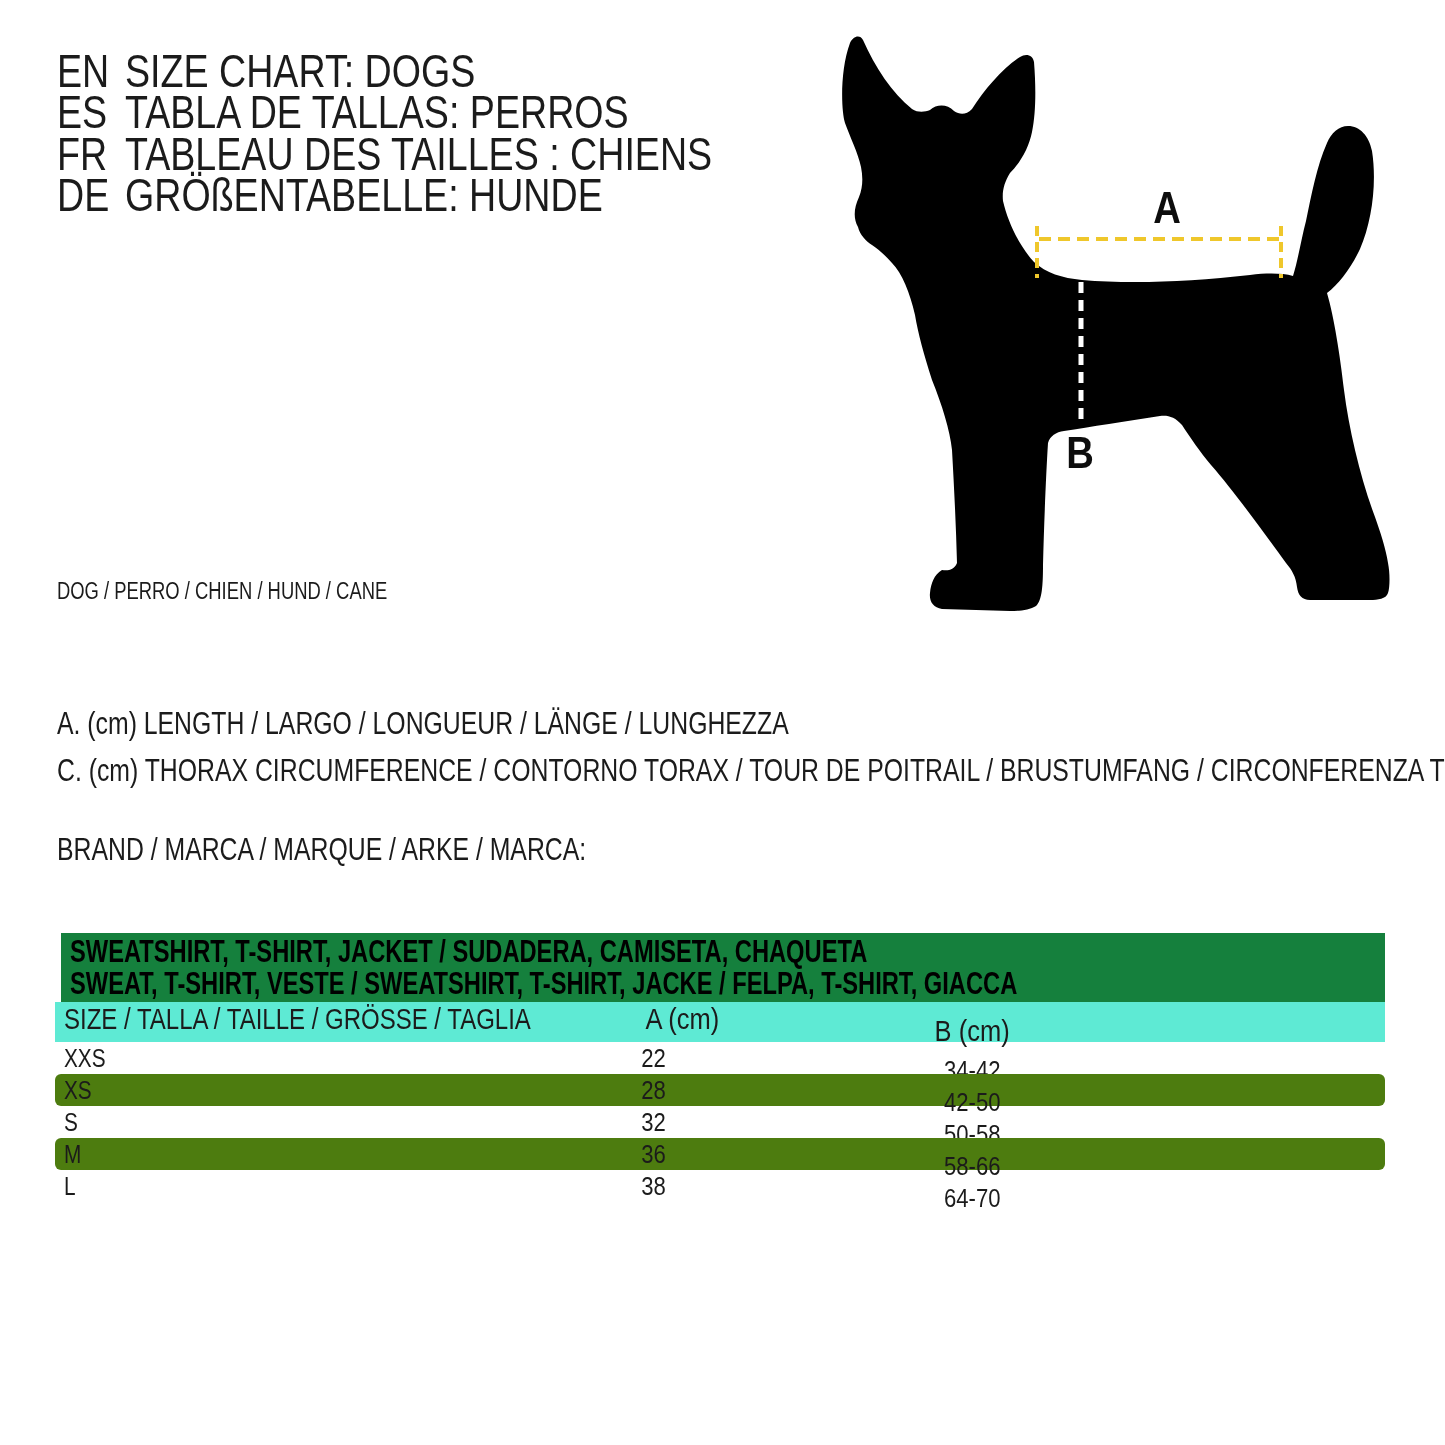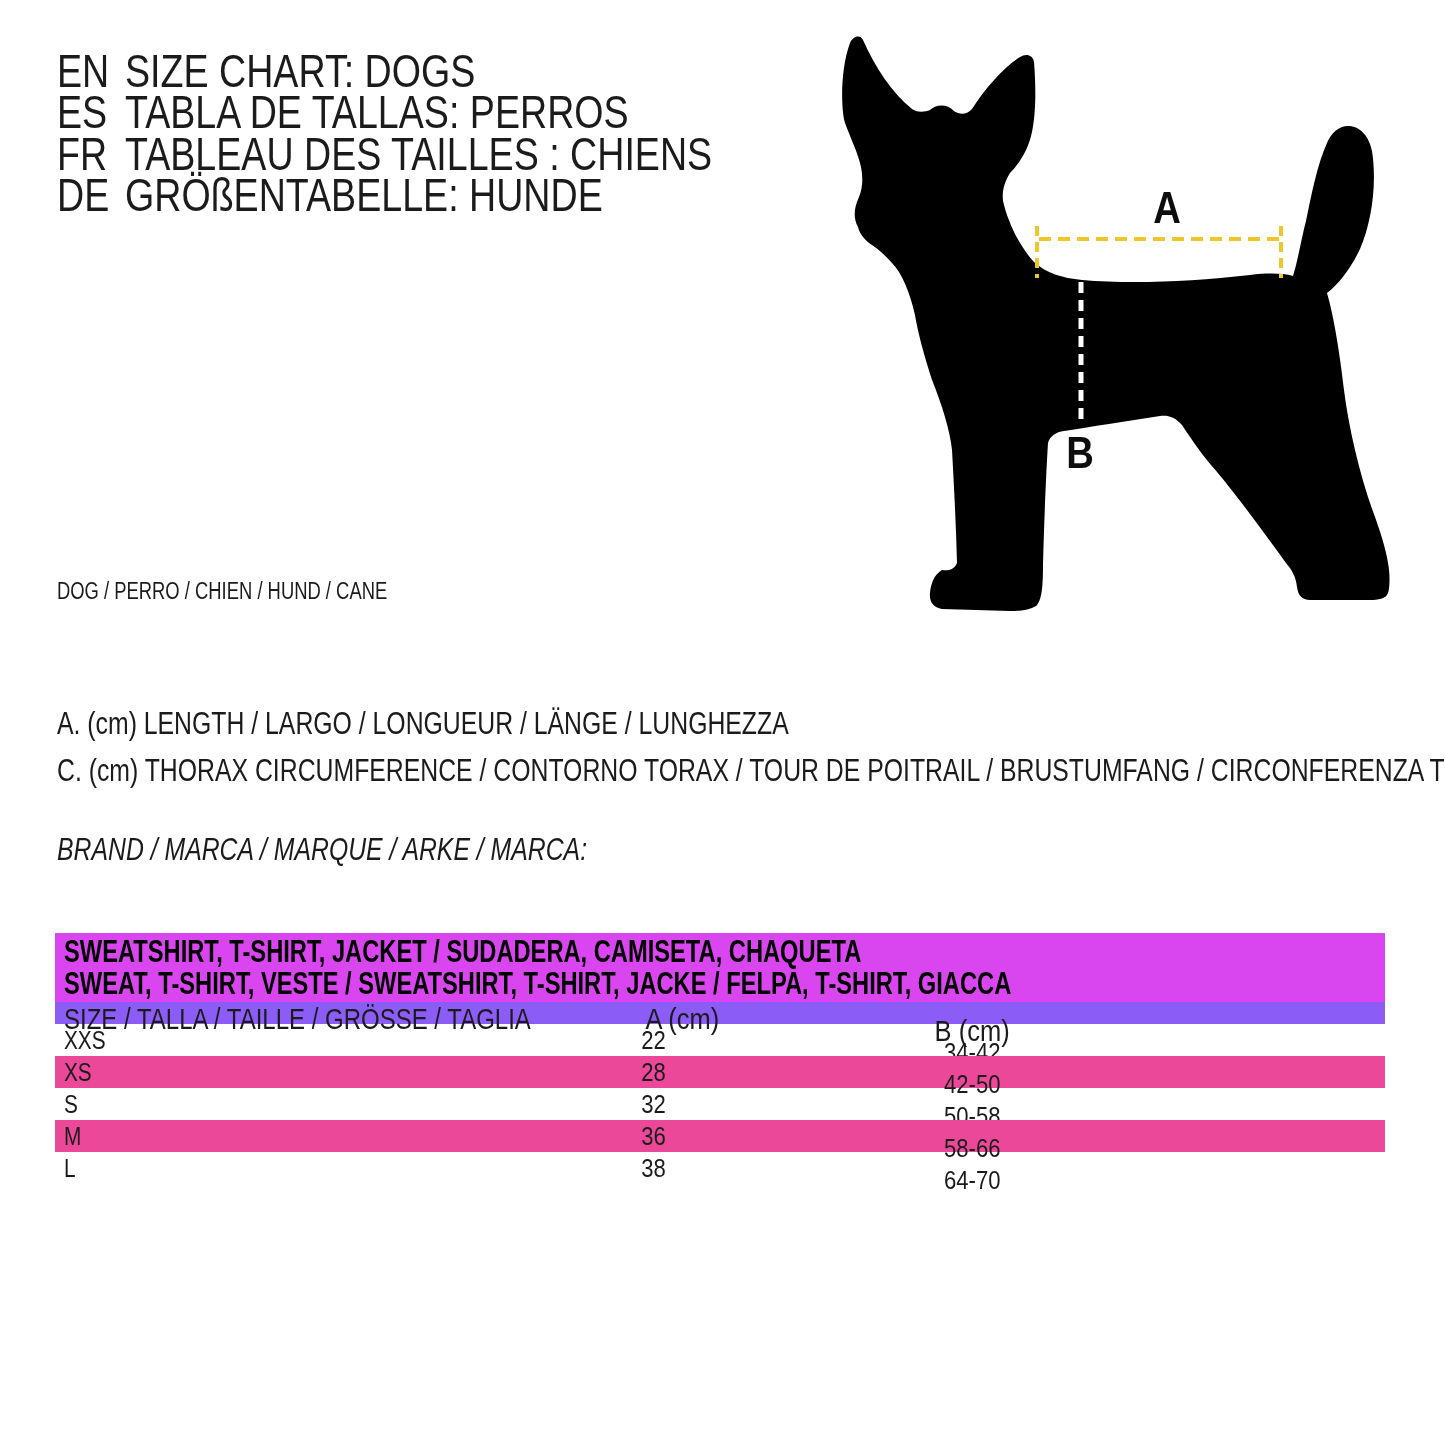--- a/index.html
+++ b/index.html
@@ -18,29 +18,29 @@
   .lang-row { display:flex; line-height:41.4px; font-size:47px; }
   .lang-code { flex:0 0 68px; }
 
   
   .dog-fig { left:830px; top:25px; width:590px; height:610px; }
 
   
   .dog-caption { left:57px; top:575px; font-size:23px; line-height:33px; }
   .measure-defs { left:57px; top:700px; font-size:31px; }
   .measure-defs .def-line { line-height:47px; }
-  .brand-line { left:57px; top:833px; font-size:31px; line-height:33px;font-style:italic; }
+  .brand-line { left:57px; top:833px; font-size:31px; line-height:33px; }
 
   
   .size-table { left:55px; top:933px; width:1330px; }
-  .tbl-title { background:#d946ef; padding:2px 12px 3px 9px; }
+  .tbl-title { background:#15803d; padding:2px 12px 3px 9px;margin-left:6px; }
   .tbl-title .t-line { display:block; font-size:32px; line-height:32px; color:#000; }
-  .tbl-colhead { position:relative; height:22px; background:#8b5cf6; font-size:30px; line-height:33px; }
+  .tbl-colhead { position:relative; height:40px; background:#5eead4; font-size:30px; line-height:33px; }
   .tbl-row { position:relative; height:32px; font-size:26px; line-height:32px; }
-  .tbl-row.stripe { background:#ec4899; }
+  .tbl-row.stripe { background:#4d7c0f;border-radius:6px; }
   .c-size { position:absolute; left:9px; top:0; }
   .c-a { position:absolute; left:584px; width:220px; top:0; text-align:left; }
   .c-b { position:absolute; left:807px; width:220px; top:12px; text-align:center; }
 </style>
 </head>
 <body>
 
 <div class="abs langs">
   <div class="lang-row">
     <span class="lang-code cond">EN</span>

